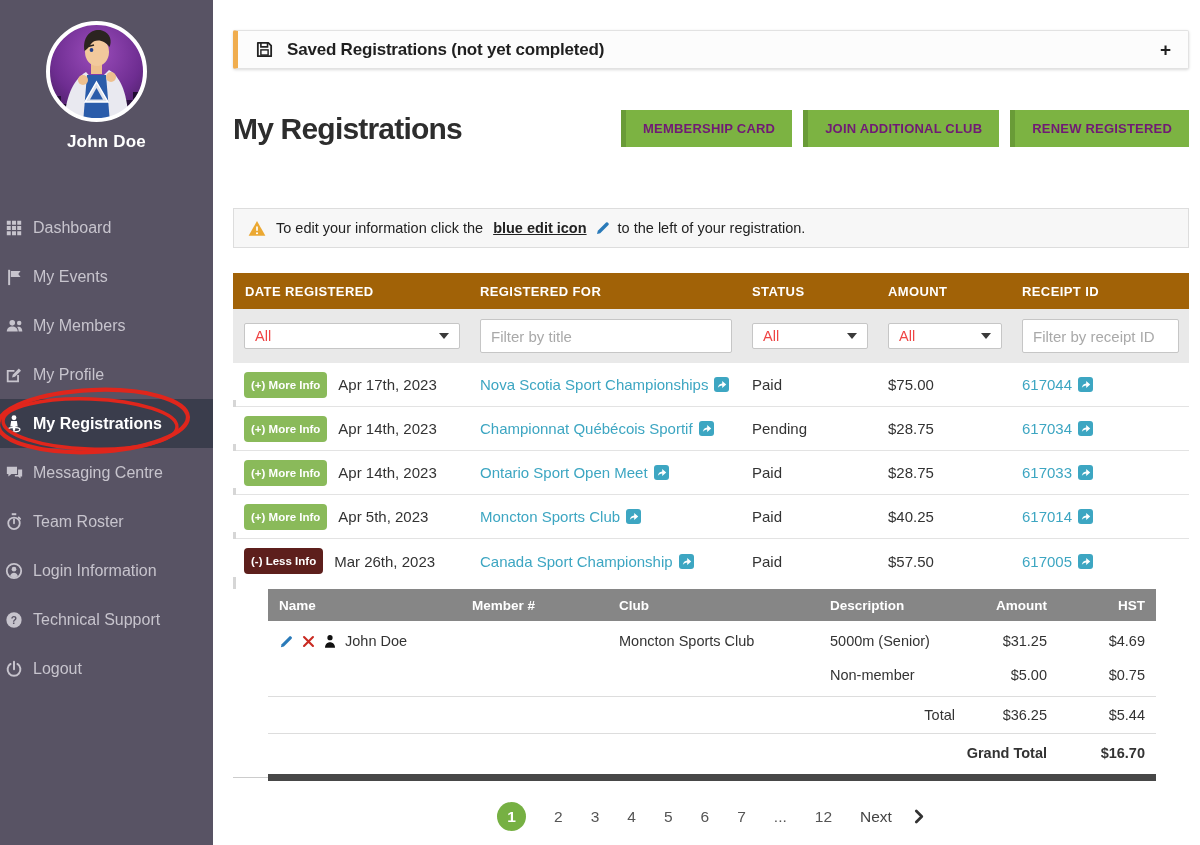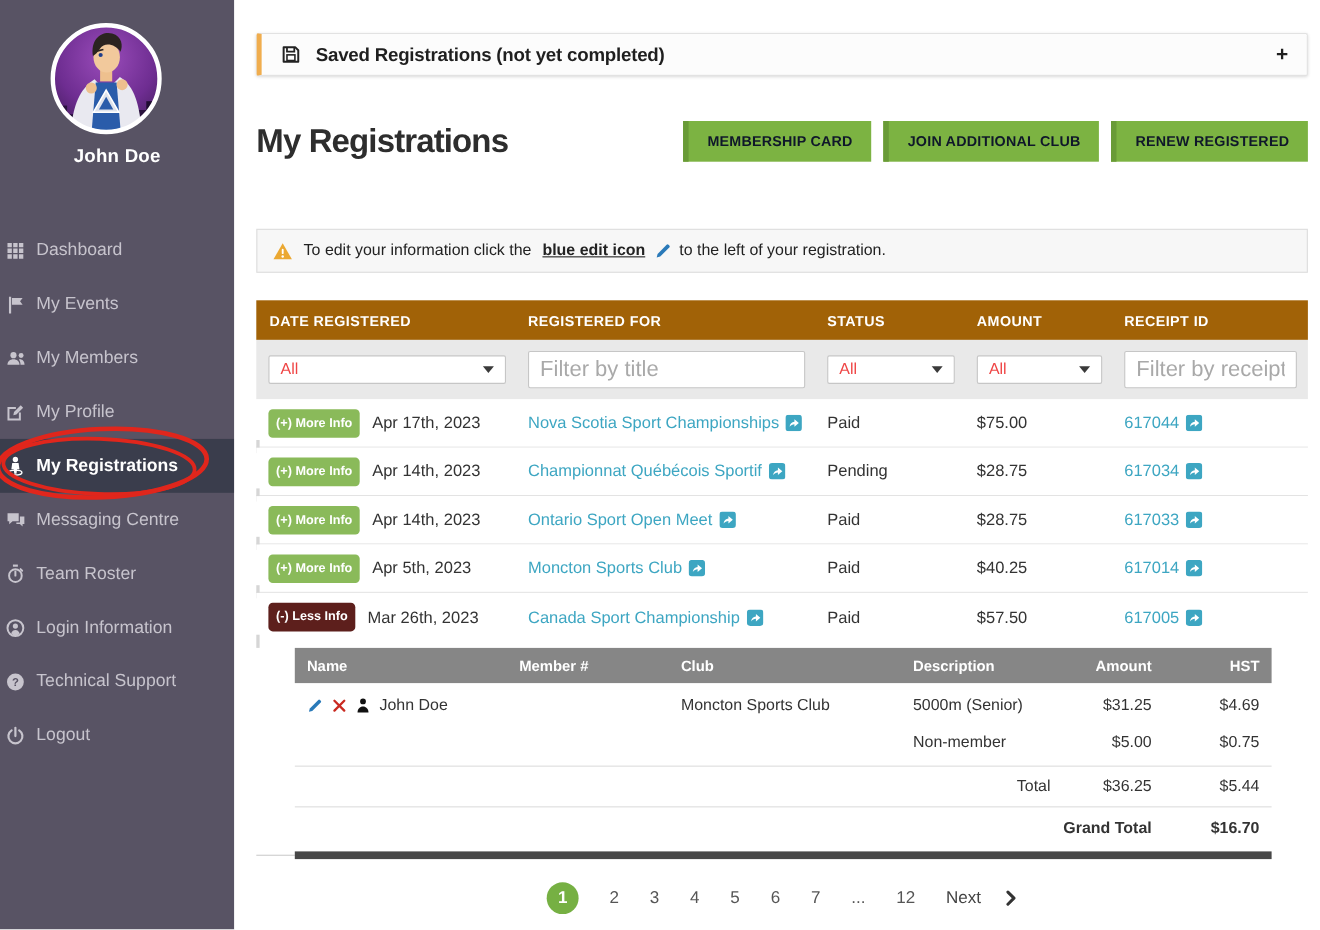--- a/index.html
+++ b/index.html
@@ -22,38 +22,38 @@
 
   .saved-bar { height:39px; background:#fcfcfc; border:1px solid #e2e2e2; border-left:5px solid #f0ad4e; border-radius:2px;
     box-shadow:0 1px 3px rgba(0,0,0,.15); display:flex; align-items:center; padding:0 17px; gap:13px; cursor:pointer; }
   .saved-title { font-weight:bold; font-size:17px; color:#1f1f1f; letter-spacing:-.2px; }
   .saved-plus { margin-left:auto; font-weight:bold; font-size:19px; color:#1f1f1f; cursor:pointer; }
 
   .title-row { margin-top:41px; display:flex; align-items:center; height:37px; }
   .page-title { font-size:30px; font-weight:800; color:#2d2d2d; letter-spacing:-.8px; }
   .btn-group { margin-left:auto; display:flex; gap:11px; }
   .btn-green { height:37px; padding:16px 17px; display:flex; align-items:center; background:#7cb342; border:none; border-left:5px solid #699b37;
-    color:#0f172a; font-weight:bold; font-size:13px; letter-spacing:.2px; font-family:inherit; cursor:pointer; }
+    color:#701a75; font-weight:bold; font-size:13px; letter-spacing:.2px; font-family:inherit; cursor:pointer; }
 
   .notice { margin-top:61px; height:40px; background:#f7f7f7; border:1px solid #ddd; display:flex; align-items:center; padding:0 13px; gap:9px; font-size:14.5px; color:#222; }
   .notice b { text-decoration:underline; }
   .notice .gap { margin:0 1px; }
 
   
   .regs { margin-top:25px; }
   .grid5 { display:grid; grid-template-columns:247px 272px 136px 134px 167px; align-items:center; }
   .thead { height:36px; background:#a16207; color:#fff; font-size:13px; font-weight:bold; letter-spacing:.4px; }
   .thead > div:first-child { padding-left:12px; }
   .filter-row { height:54px; background:#e9e9e9; }
   .fcell { padding-right:20px; }
   .fcell:first-child { padding-left:11px; }
   .fcell:last-child { padding-right:10px; }
   .select { height:26px; background:#fff; border:1px solid #c6c6c6; border-radius:2px; display:flex; align-items:center; padding:0 10px; font-size:14.5px; color:#ef4444; cursor:pointer; }
   .caret { margin-left:auto; width:0; height:0; border-left:5px solid transparent; border-right:5px solid transparent; border-top:6px solid #3a3a3a; }
-  .tinput { height:34px; width:100%; border:1px solid #c6c6c6; border-radius:2px; padding:0 10px; font-size:20px; color:#ef4444; font-family:inherit; background:#fff; }
+  .tinput { height:34px; width:100%; border:1px solid #c6c6c6; border-radius:2px; padding:0 10px; font-size:15px; color:#ef4444; font-family:inherit; background:#fff; }
   .tinput::placeholder { color:#a9a9a9; }
 
   .trow { height:44px; font-size:15px; border-bottom:1px solid #e3e3e3; position:relative; background:#fff; }
   .trow::before { content:""; position:absolute; left:0; bottom:-6px; width:3px; height:12px; background:#d6d6d6; }
   .trow:first-of-type::after { content:""; position:absolute; left:0; top:-4px; width:3px; height:9px; background:#d6d6d6; }
   .cell-1 { display:flex; align-items:center; gap:11px; padding-left:11px; }
   .btn-toggle { min-width:73px; height:26px; border-radius:4px; background:#8aba5a; color:#fff; font-size:11.5px; font-weight:bold;
     display:flex; align-items:center; justify-content:center; border:none; font-family:inherit; cursor:pointer; padding:0 7px; }
   .btn-toggle.less { background:#5d1f1c; min-width:70px; }
   .link { color:#3da6c2; display:inline-flex; align-items:center; gap:6px; cursor:pointer; text-decoration:none; }

